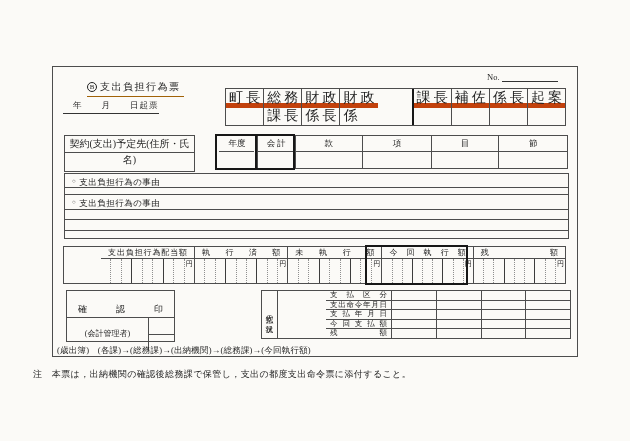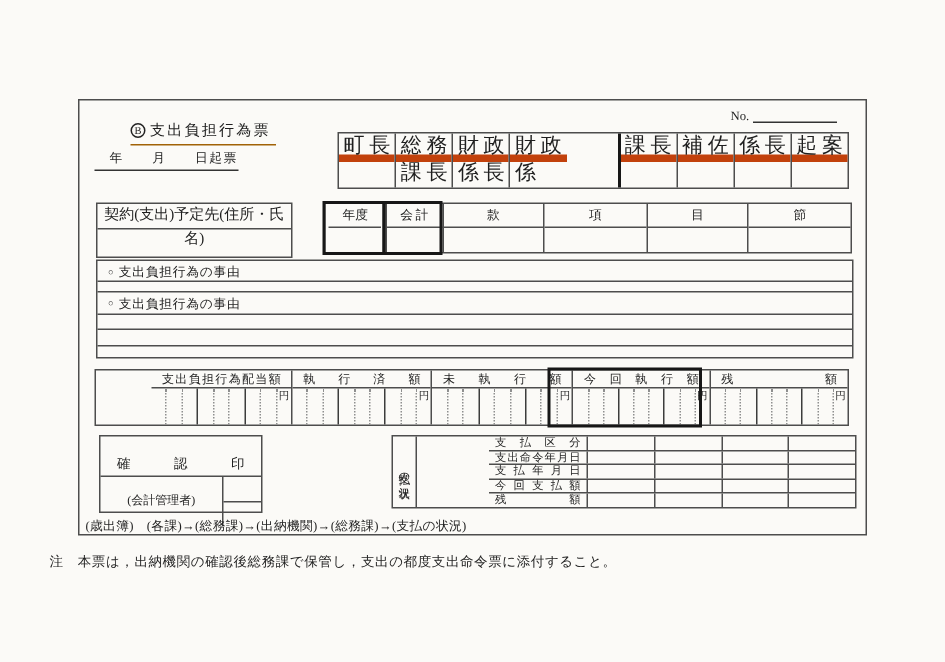--- a/index.html
+++ b/index.html
@@ -287,21 +287,21 @@
     <div id="cf-head" class="jst">確認印</div>
     <div id="cf-body">
       <div id="cf-mgr">(会計管理者)</div>
       <div id="cf-col">
         <div class="cf-c"></div>
         <div class="cf-c"></div>
       </div>
     </div>
   </div>
 
-  <div id="flow-text" class="abs">(歳出簿)　(各課)→(総務課)→(出納機関)→(総務課)→(支払の状況)</div>
+  <div id="flow-text" class="abs">(歳出簿)　(各課)→(総務課)→(出納機関)→(総務課)→(今回執行額)</div>
 
   <div id="payment-table" class="abs">
     <div id="pay-side">支払の状況</div>
     <div id="pay-rows">
         <div class="pay-row">
           <div class="pay-label jst">支払区分</div>
           <div class="pay-cell"></div>
           <div class="pay-cell"></div>
           <div class="pay-cell"></div>
           <div class="pay-cell"></div>

